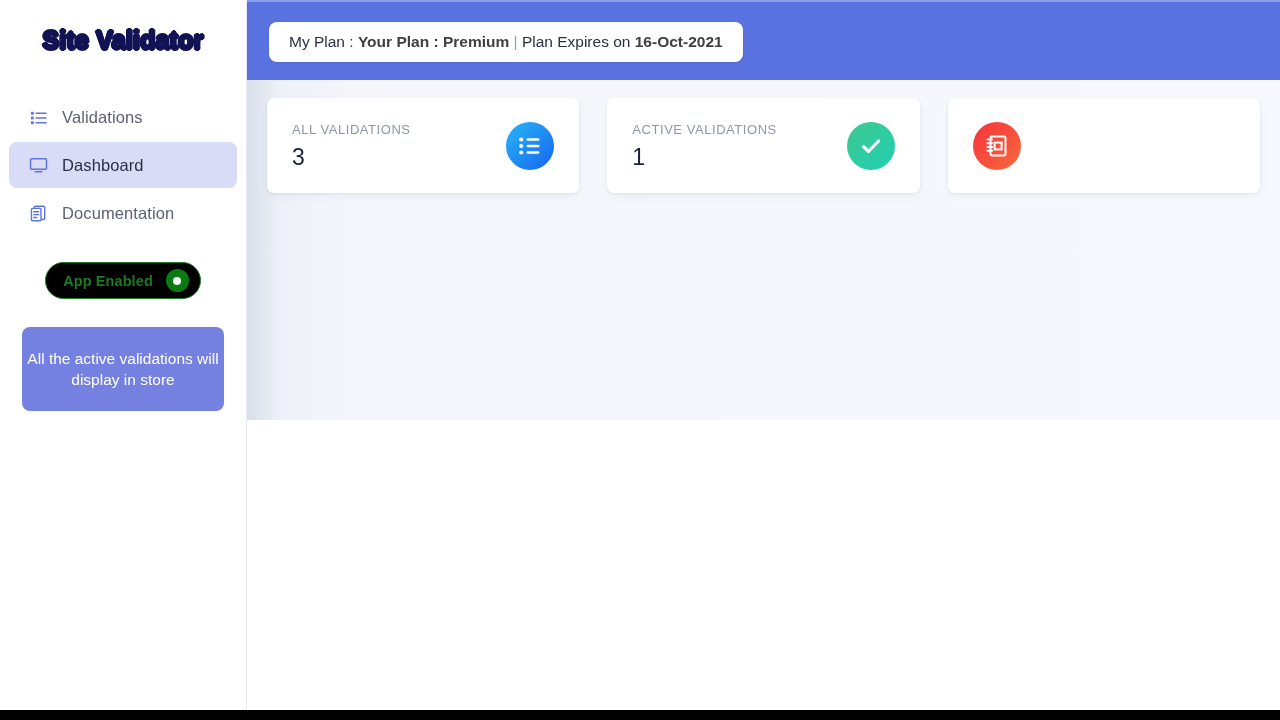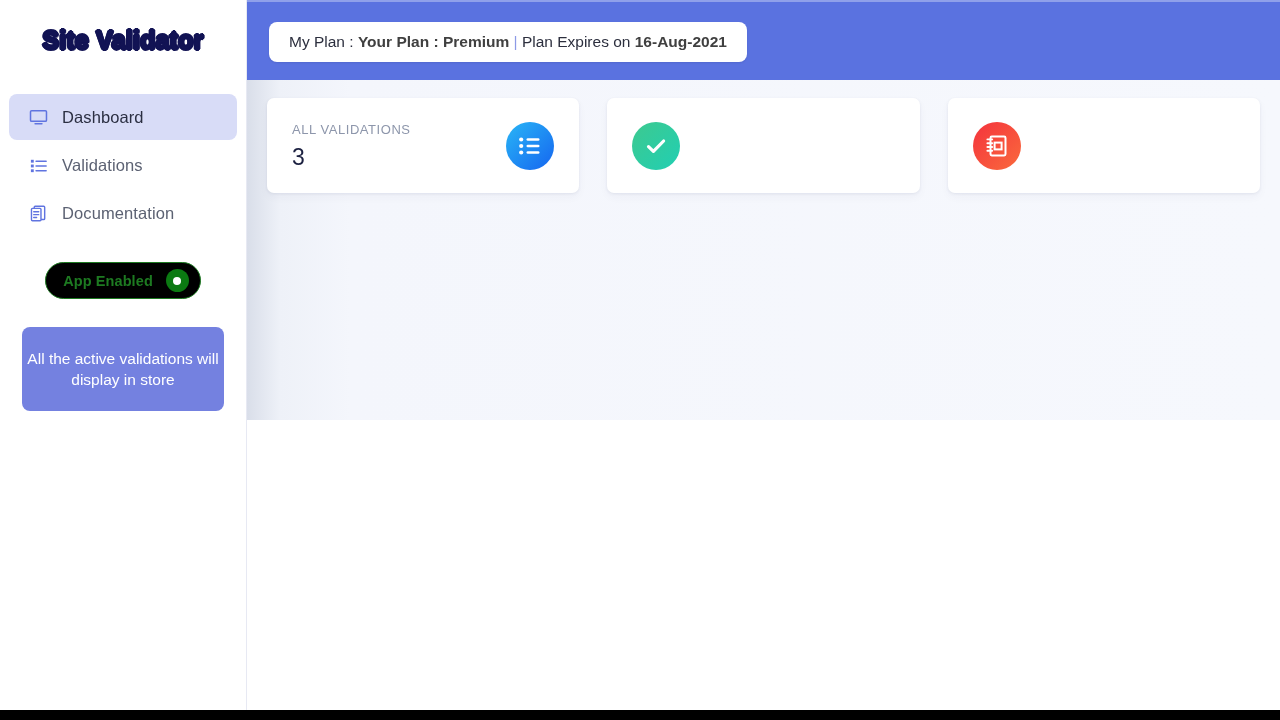--- a/index.html
+++ b/index.html
@@ -240,44 +240,44 @@
 <div class="app">
 
   <aside class="sidebar">
 
     <div class="logo-wrap">
       <span class="logo-text">Site Validator</span>
     </div>
 
     <nav class="nav">
 
-      <div class="nav-item active">
-        <span class="nav-icon">
-          <svg width="19" height="19" viewBox="0 0 20 20" fill="none">
-            <rect x="1.6" y="2.8" width="16.8" height="11.2" rx="1.2" stroke="#6074e0" stroke-width="1.6"></rect>
-            <line x1="6.4" y1="16.6" x2="13.6" y2="16.6" stroke="#6074e0" stroke-width="1.6" stroke-linecap="round"></line>
-          </svg>
-        </span>
-        <span class="nav-label">Dashboard</span>
-      </div>
-
       <div class="nav-item">
         <span class="nav-icon">
           <svg width="19" height="19" viewBox="0 0 20 20" fill="none">
             <rect x="2" y="4" width="3" height="3" fill="#6074e0"></rect>
             <rect x="2" y="9" width="3" height="3" fill="#6074e0"></rect>
             <rect x="2" y="14" width="3" height="3" fill="#6074e0"></rect>
             <line x1="7.5" y1="5.5" x2="18" y2="5.5" stroke="#6074e0" stroke-width="1.7" stroke-linecap="round"></line>
             <line x1="7.5" y1="10.5" x2="18" y2="10.5" stroke="#6074e0" stroke-width="1.7" stroke-linecap="round"></line>
             <line x1="7.5" y1="15.5" x2="18" y2="15.5" stroke="#6074e0" stroke-width="1.7" stroke-linecap="round"></line>
           </svg>
         </span>
         <span class="nav-label">Validations</span>
       </div>
 
+      <div class="nav-item active">
+        <span class="nav-icon">
+          <svg width="19" height="19" viewBox="0 0 20 20" fill="none">
+            <rect x="1.6" y="2.8" width="16.8" height="11.2" rx="1.2" stroke="#6074e0" stroke-width="1.6"></rect>
+            <line x1="6.4" y1="16.6" x2="13.6" y2="16.6" stroke="#6074e0" stroke-width="1.6" stroke-linecap="round"></line>
+          </svg>
+        </span>
+        <span class="nav-label">Dashboard</span>
+      </div>
+
       <div class="nav-item">
         <span class="nav-icon">
           <svg width="19" height="19" viewBox="0 0 20 20" fill="none">
             <rect x="5.5" y="2.4" width="11" height="14" rx="1" stroke="#6074e0" stroke-width="1.5"></rect>
             <rect x="2.6" y="4.6" width="10" height="13" rx="1" fill="#ffffff" stroke="#6074e0" stroke-width="1.5"></rect>
             <line x1="5" y1="8.2" x2="10.2" y2="8.2" stroke="#6074e0" stroke-width="1.5" stroke-linecap="round"></line>
             <line x1="5" y1="11.2" x2="10.2" y2="11.2" stroke="#6074e0" stroke-width="1.5" stroke-linecap="round"></line>
             <line x1="5" y1="14.2" x2="8" y2="14.2" stroke="#6074e0" stroke-width="1.5" stroke-linecap="round"></line>
           </svg>
         </span>
@@ -294,21 +294,21 @@
           </span>
       </div>
     </div>
 
     <div class="notice">All the active validations will display in store</div>
 
   </aside>
 
   <header class="header-band">
     <div class="plan-pill">
-      <span>My Plan : </span><span class="accent">Your Plan : Premium</span><span class="sep"> | </span><span>Plan Expires on </span><span class="accent">16-Aug-2021</span>
+      <span>My Plan : </span><span class="accent">Your Plan : Premium</span><span class="sep"> | </span><span>Plan Expires on </span><span class="accent">16-Oct-2021</span>
     </div>
   </header>
 
   <main class="content">
     <div class="cards">
 
       <section class="card">
         <div class="card-text">
           <span class="card-label">ALL VALIDATIONS</span>
           <span class="card-value">3</span>
@@ -319,20 +319,24 @@
             <circle cx="4.2" cy="13" r="2.1" fill="#ffffff"></circle>
             <circle cx="4.2" cy="19.5" r="2.1" fill="#ffffff"></circle>
             <rect x="9.5" y="5.2" width="13" height="2.6" rx="1.3" fill="#ffffff"></rect>
             <rect x="9.5" y="11.7" width="13" height="2.6" rx="1.3" fill="#ffffff"></rect>
             <rect x="9.5" y="18.2" width="13" height="2.6" rx="1.3" fill="#ffffff"></rect>
           </svg>
         </span>
       </section>
 
       <section class="card">
+        <div class="card-text">
+          <span class="card-label">ACTIVE VALIDATIONS</span>
+          <span class="card-value">1</span>
+        </div>
         <span class="card-badge badge-green">
           <svg width="26" height="26" viewBox="0 0 26 26" fill="none">
             <path d="M5.5 13.6 L10.4 18.4 L20.6 8.0" stroke="#ffffff" stroke-width="3.2" stroke-linecap="round" stroke-linejoin="round"></path>
           </svg>
         </span>
       </section>
 
       <section class="card">
         <span class="card-badge badge-red">
           <svg width="26" height="26" viewBox="0 0 26 26" fill="none">

